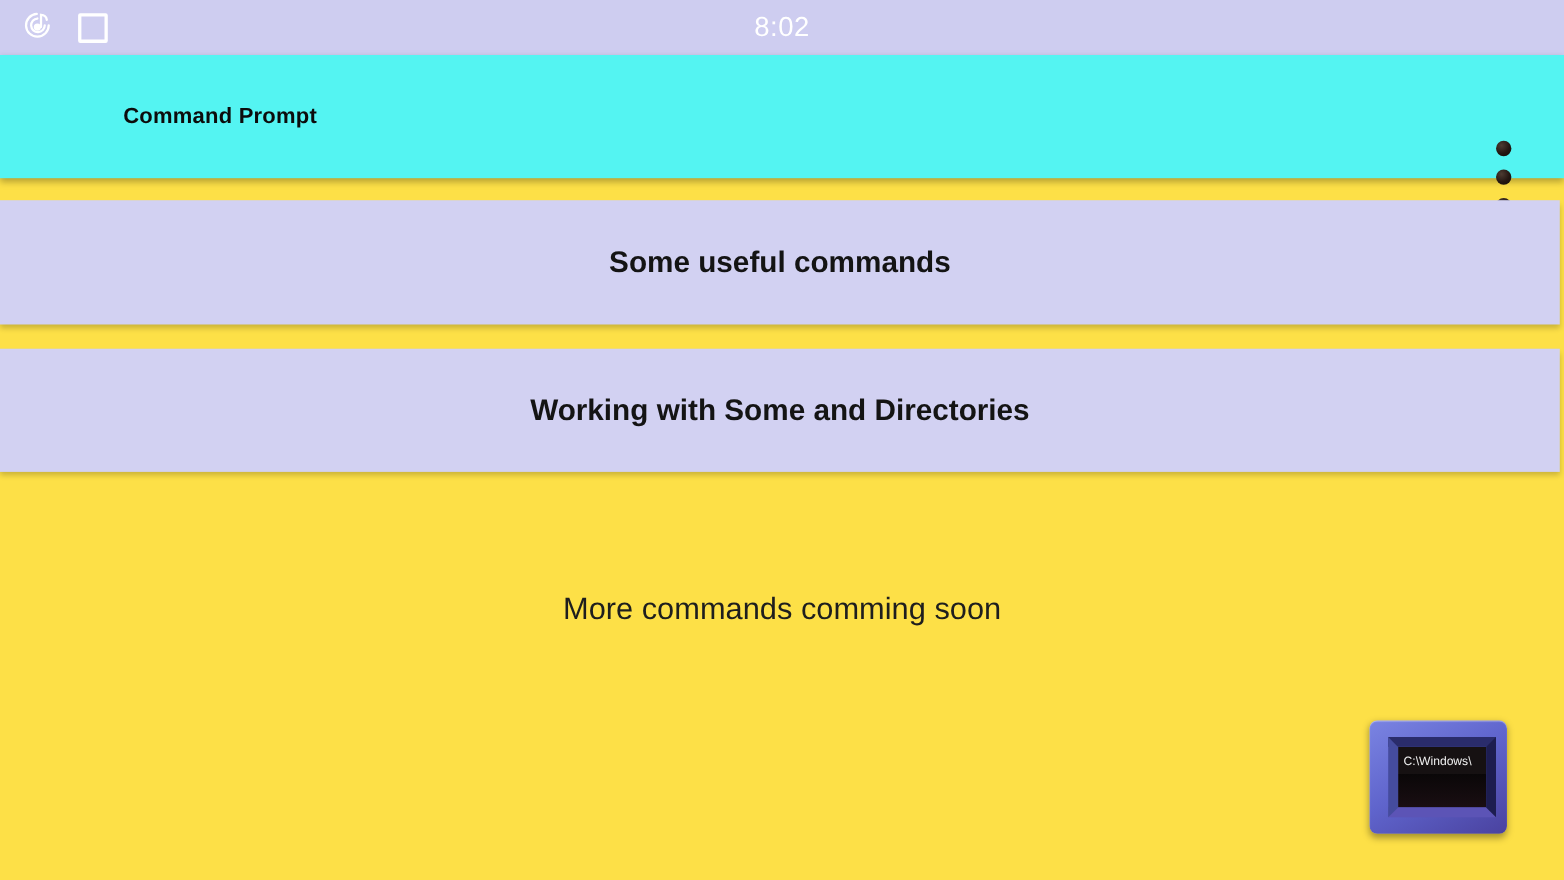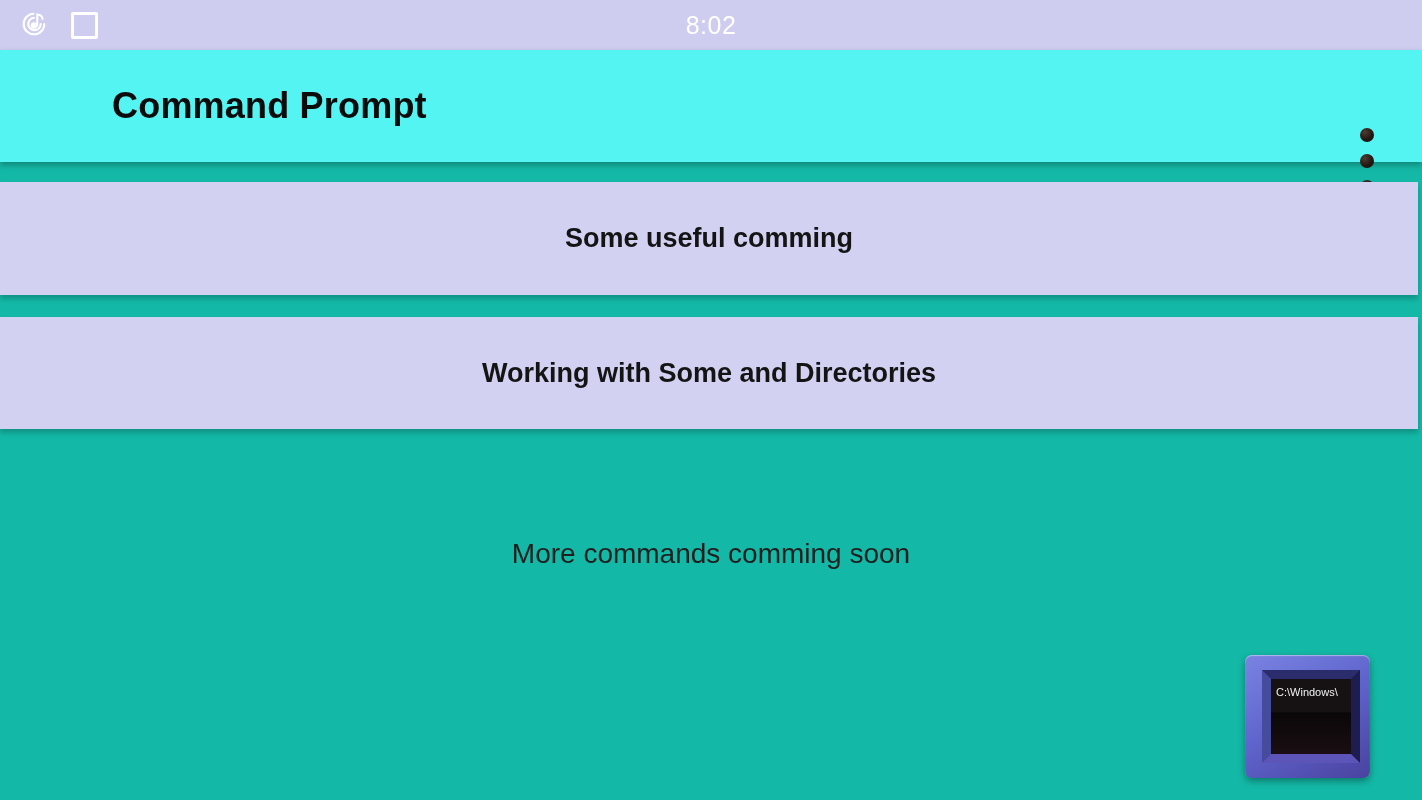--- a/index.html
+++ b/index.html
@@ -1,58 +1,58 @@
 <!DOCTYPE html>
 <html><head>
 <meta charset="utf-8">
 <style>
   * { margin:0; padding:0; box-sizing:border-box; }
   html,body { width:1422px; height:800px; overflow:hidden; background:#ffffff;
     font-family:"Liberation Sans", sans-serif; }
-  .stage { position:relative; width:1422px; height:800px; background:#14b8a6; }
+  .stage { position:relative; width:1422px; height:800px; background:#fde047; }
 
   
   .status-bar { position:absolute; left:0; top:0; width:1422px; height:50px;
     background:#cecdf0; color:#ffffff; }
   .sb-left { position:absolute; left:18px; top:0; height:50px; display:flex;
     align-items:center; gap:20px; }
   .sb-square { width:27px; height:27px; border:3px solid #ffffff; border-radius:2px; }
   .sb-time { position:absolute; left:0; top:0; width:100%; height:50px;
     display:flex; align-items:center; justify-content:center;
     font-size:25px; font-weight:400; letter-spacing:0.5px; }
   .sb-right { position:absolute; right:16px; top:0; height:50px; display:flex;
     align-items:center; gap:13px; font-size:22px; }
   .sb-right svg { display:block; }
 
   
   .app-bar { position:absolute; left:0; top:50px; width:1422px; height:112px;
     background:#54f4f2; box-shadow:0 3px 6px rgba(0,0,0,0.28); }
   .app-title { position:absolute; left:112px; top:0; height:112px;
-    display:flex; align-items:center; font-size:36px; font-weight:bold;
+    display:flex; align-items:center; font-size:20px; font-weight:bold;
     color:#0c0c0c; letter-spacing:0.2px; }
   .overflow-btn { position:absolute; left:1347px; top:66px; width:40px; height:80px;
     display:flex; flex-direction:column; align-items:center; justify-content:flex-start;
     gap:12px; padding-top:12px; background:transparent; border:none; cursor:pointer; }
   .overflow-dot { width:14px; height:14px; border-radius:50%;
     background:radial-gradient(circle at 35% 30%, #4d3c32 0%, #241712 55%, #140c08 100%); }
 
   
   .menu-card { position:absolute; left:0; width:1418px; height:113px;
     background:#d2d1f2; box-shadow:0 4px 5px rgba(0,0,0,0.20);
     display:flex; align-items:center; justify-content:center; cursor:pointer; }
   .menu-card .label { font-size:27px; font-weight:bold; color:#141414; }
   .card-1 { top:182px; }
   .card-2 { top:317px; height:112px; }
 
   
   .coming-soon { position:absolute; left:0; top:538px; width:1422px; text-align:center;
     font-size:28px; font-weight:400; color:#1e1e1e; }
 
   
-  .cmd-icon { position:absolute; left:1245px; top:655px; width:125px; height:123px;
+  .cmd-icon { position:absolute; left:1245px; top:655px; width:125px; height:103px;
     border-radius:7px; cursor:pointer;
     background:linear-gradient(150deg, #7a84e2 0%, #5f64cc 48%, #4a429f 100%);
     box-shadow:0 3px 7px rgba(0,0,0,0.35), inset 0 1px 1px rgba(255,255,255,0.45); }
   .cmd-screen { position:absolute; left:17px; top:15px; right:10px; bottom:15px;
     border-top:9px solid #2a2c6b; border-left:9px solid #454c9e;
     border-right:9px solid #1d1d50; border-bottom:9px solid #5c54b6;
     background:linear-gradient(180deg, #161112 0%, #161112 44%, #0a0708 45%, #1a0e12 100%); }
   .cmd-screen-text { position:absolute; left:5px; top:7px; color:#f2f2f2;
     font-size:11px; font-family:"Liberation Sans", sans-serif; white-space:nowrap; }
 </style>
@@ -83,21 +83,21 @@
   <div class="app-bar">
     <div class="app-title">Command Prompt</div>
     <button class="overflow-btn">
       <span class="overflow-dot"></span>
       <span class="overflow-dot"></span>
       <span class="overflow-dot"></span>
     </button>
   </div>
 
   <div class="menu-card card-1">
-    <span class="label">Some useful comming</span>
+    <span class="label">Some useful commands</span>
   </div>
 
   <div class="menu-card card-2">
     <span class="label">Working with Some and Directories</span>
   </div>
 
   <div class="coming-soon">More commands comming soon</div>
 
   <div class="cmd-icon">
     <div class="cmd-screen">

